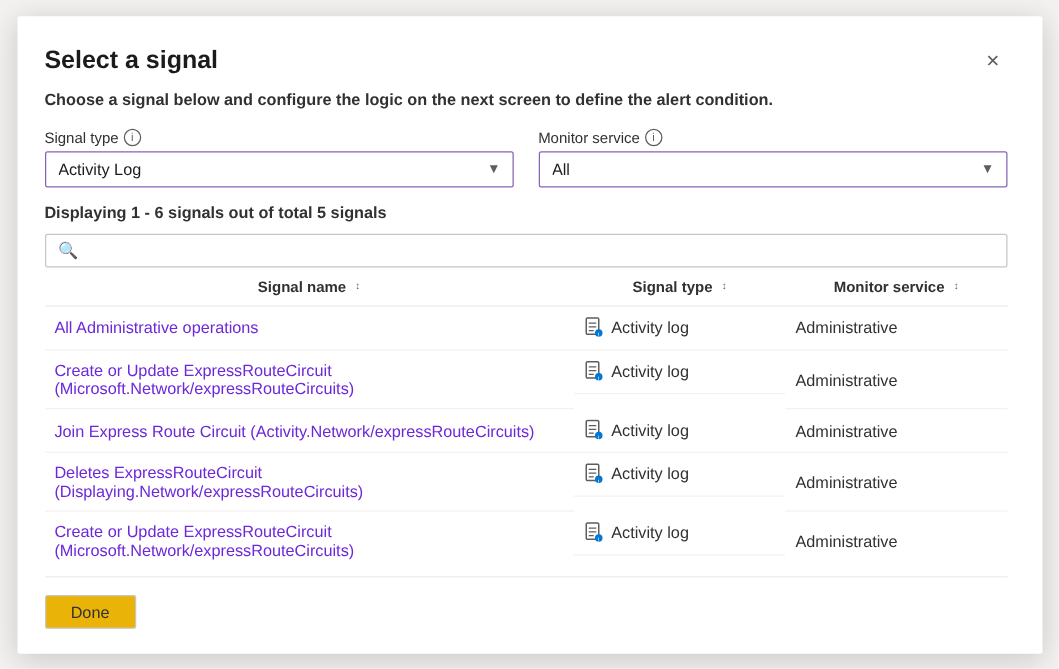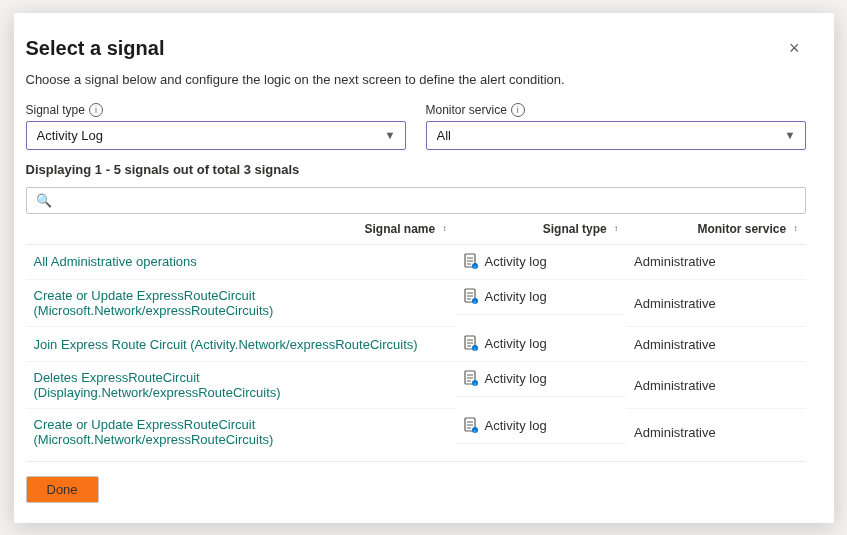--- a/index.html
+++ b/index.html
@@ -14,21 +14,21 @@
       height: 535px;
     }
     .modal {
       background: #fff;
       width: 820px;
       max-height: 510px;
       box-shadow: 0 4px 24px rgba(0,0,0,0.18);
       border-radius: 2px;
       display: flex;
       flex-direction: column;
-      padding: 24px 28px 20px 12px;
+      padding: 24px 28px 20px 22px;
       position: relative;
     }
     .modal-header {
       display: flex;
       justify-content: space-between;
       align-items: flex-start;
       margin-bottom: 12px;
     }
     .modal-title {
       font-size: 20px;
@@ -41,20 +41,21 @@
       cursor: pointer;
       font-size: 18px;
       color: #605e5c;
       padding: 2px 6px;
       line-height: 1;
     }
     .subtitle {
       color: #323130;
       font-size: 13px;
       margin-bottom: 16px;
+      font-weight: bold;
     }
     .filters-row {
       display: flex;
       gap: 20px;
       margin-bottom: 12px;
     }
     .filter-group {
       display: flex;
       flex-direction: column;
       gap: 4px;
@@ -133,21 +134,21 @@
       margin-top: 0;
     }
     table {
       width: 100%;
       border-collapse: collapse;
     }
     thead tr {
       border-bottom: 1px solid #edebe9;
     }
     th {
-      text-align: right;
+      text-align: center;
       padding: 8px 8px;
       font-weight: 600;
       font-size: 12px;
       color: #323130;
       background: #fff;
       white-space: nowrap;
     }
     th .sort-icons {
       display: inline-flex;
       flex-direction: column;
@@ -158,34 +159,34 @@
       color: #605e5c;
     }
     td {
       padding: 8px 8px;
       font-size: 13px;
       color: #323130;
       border-bottom: 1px solid #f3f2f1;
       vertical-align: middle;
     }
     td.signal-name-cell a {
-      color: #0f766e;
+      color: #6d28d9;
       text-decoration: none;
       cursor: pointer;
     }
     .modal-footer {
       border-top: 1px solid #edebe9;
       margin-top: 12px;
       padding-top: 14px;
       display: flex;
       justify-content: flex-start;
     }
     .done-btn {
       border: 1px solid #c8c6c4;
-      background: #f97316;
+      background: #eab308;
       color: #323130;
       padding: 5px 20px;
       font-size: 13px;
       border-radius: 2px;
       cursor: pointer;
     }
   </style>
 </head>
 <body>
 
@@ -223,21 +224,21 @@
         <select class="select-dropdown">
           <option>All</option>
           <option>Administrative</option>
           <option>Platform</option>
         </select>
         <span class="select-arrow">▼</span>
       </div>
     </div>
   </div>
 
-  <p class="display-count">Displaying 1 - 5 signals out of total 3 signals</p>
+  <p class="display-count">Displaying 1 - 6 signals out of total 5 signals</p>
 
   <div class="search-bar">
     <span class="search-icon-wrap">🔍</span>
   </div>
 
   <div class="table-container">
     <table>
       <thead>
         <tr>
           <th style="width:55%">

